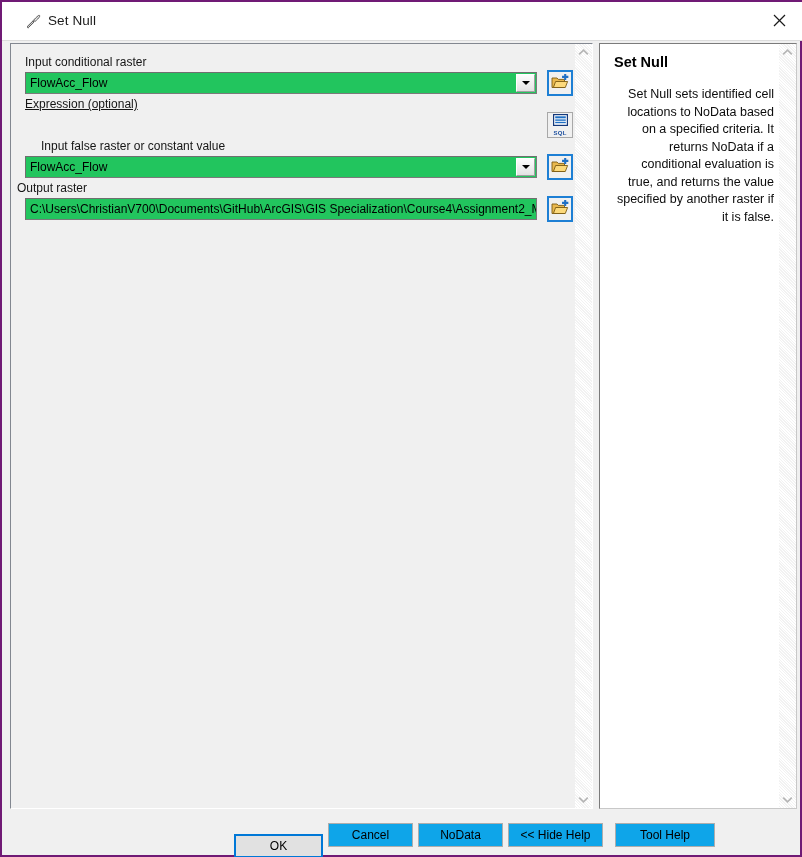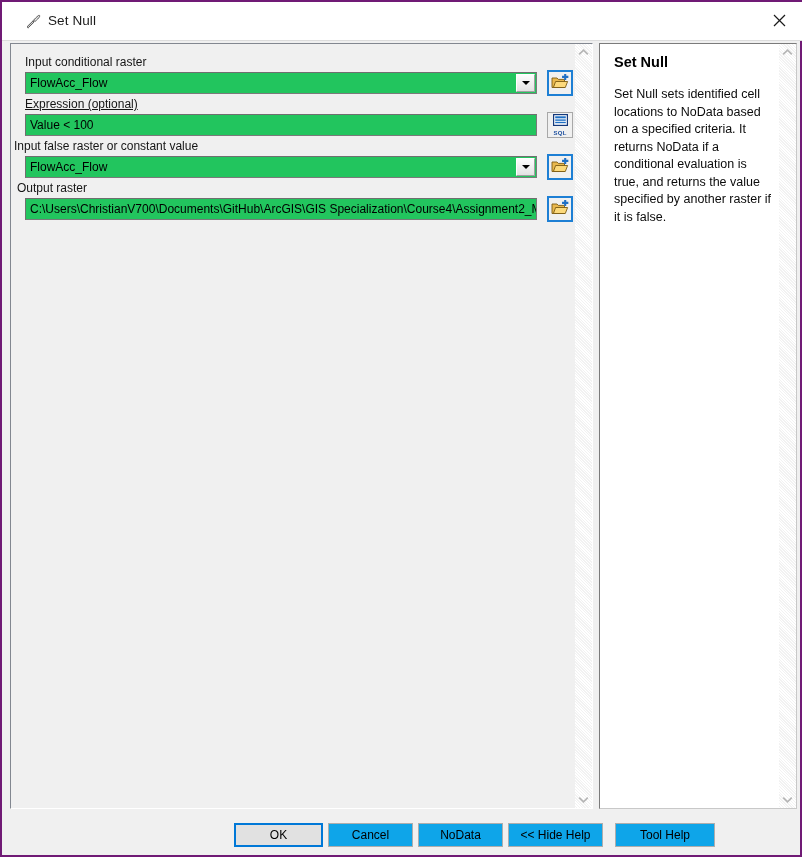--- a/index.html
+++ b/index.html
@@ -213,21 +213,21 @@
     font-weight: bold;
     color: #000000;
   }
   .help-body {
     position: absolute;
     left: 14px; top: 42px;
     width: 160px;
     font-size: 12.5px;
     line-height: 17.5px;
     color: #0b0b0b;
-    text-align: left;
+    text-align: right;
   }
 
   
   .btnbar {
     position: absolute;
     left: 8px;
     top: 779px;
     width: 787px;
     height: 34px;
   }
@@ -293,36 +293,33 @@
           <span>
             <svg width="18" height="16" viewBox="0 0 18 16">
               <path d="M1 13.5 V4 H6 L7.3 5.4 H13.5 V13.5 Z" fill="#e9b84e" stroke="#7a5a12" stroke-width="0.9"></path>
               <path d="M2.4 13.5 L4.6 7.5 H16.6 L14.3 13.5 Z" fill="#fcd97b" stroke="#7a5a12" stroke-width="0.9"></path>
               <path d="M14.2 0.8 V5.0 M12.1 2.9 H16.3" stroke="#1f6fc4" stroke-width="2.1" stroke-linecap="square"></path>
             </svg>
           </span>
         </div>
 
         <div class="fld-label" style="left:14px; top:53px;text-decoration:underline;">Expression (optional)</div>
-        <div class="txtbox" style="left:14px; top:70px; width:512px;">
-          <span>Value &lt; 100</span>
-        </div>
         <div class="sql-btn" style="left:536px; top:68px;">
           <span>
             <svg width="15" height="12" viewBox="0 0 15 12">
               <rect x="0.6" y="0.6" width="13.8" height="10.8" fill="#ffffff" stroke="#14397c" stroke-width="1.2"></rect>
               <rect x="2.2" y="2.3" width="10.6" height="2.0" fill="#1f6fc4"></rect>
               <rect x="2.2" y="5.4" width="10.6" height="1.4" fill="#1f6fc4"></rect>
               <rect x="2.2" y="7.8" width="10.6" height="1.4" fill="#1f6fc4"></rect>
             </svg>
           </span>
           <span class="sqltext">SQL</span>
         </div>
 
-        <div class="fld-label" style="left:3px; top:95px;">Input false raster or constant value</div>
+        <div class="fld-label" style="left:30px; top:95px;">Input false raster or constant value</div>
         <div class="txtbox combo" style="left:14px; top:112px; width:512px;">
           <span>FlowAcc_Flow</span>
           <span class="cbtn">
               <i class="tri"></i>
             </span>
         </div>
         <div class="browse-btn" style="left:536px; top:110px;">
           <span>
             <svg width="18" height="16" viewBox="0 0 18 16">
               <path d="M1 13.5 V4 H6 L7.3 5.4 H13.5 V13.5 Z" fill="#e9b84e" stroke="#7a5a12" stroke-width="0.9"></path>
@@ -384,21 +381,21 @@
           <span>
             <svg width="11" height="9" viewBox="0 0 11 9">
               <polyline points="1.2,2.6 5.5,6.8 9.8,2.6" fill="none" stroke="#b6b6b6" stroke-width="1.7"></polyline>
             </svg>
           </span>
         </div>
       </div>
     </div>
 
     <div class="btnbar">
-      <div class="btn default" style="left:224px; width:89px;">OK</div>
+      <div class="btn default" style="left:224px; width:89px;margin-top:11px;">OK</div>
       <div class="btn" style="left:318px; width:85px;">Cancel</div>
       <div class="btn" style="left:408px; width:85px;">NoData</div>
       <div class="btn" style="left:498px; width:95px;">&lt;&lt; Hide Help</div>
       <div class="btn" style="left:605px; width:100px;">Tool Help</div>
     </div>
 
   </div>
 </div>
 
 </body></html>

